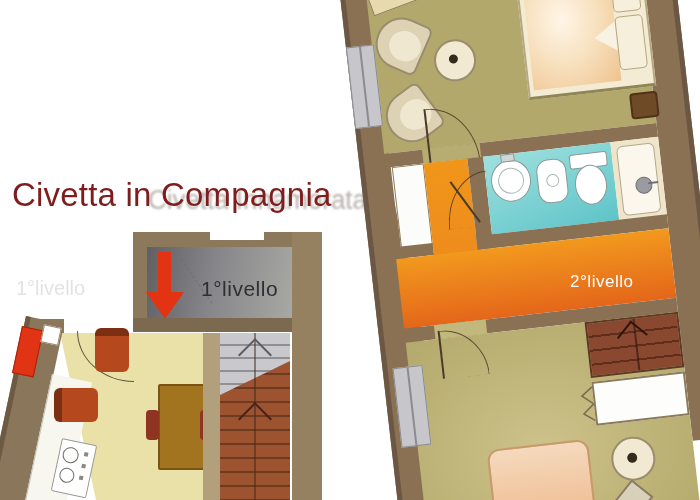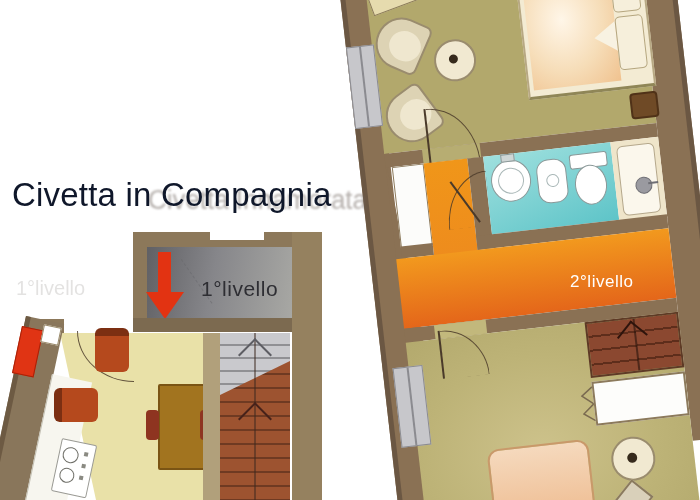--- a/index.html
+++ b/index.html
@@ -1,20 +1,20 @@
 <!DOCTYPE html>
 <html><head>
 <meta charset="utf-8">
 <style>
   html,body{margin:0;padding:0;background:#fff;}
   .canvas{position:relative;width:700px;height:500px;overflow:hidden;background:#ffffff;
           font-family:"Liberation Sans",sans-serif;}
   .a{position:absolute;}
   
-  .main-title{font-size:33px;font-weight:400;color:#0f172a;letter-spacing:.2px;white-space:nowrap;}
+  .main-title{font-size:33px;font-weight:400;color:#7f1d1d;letter-spacing:.2px;white-space:nowrap;}
   .ghost-title{font-size:27px;font-weight:400;color:#6b6059;opacity:.5;filter:blur(1px);
                transform:scaleX(.96);transform-origin:left;white-space:nowrap;}
   .corner-mark{font-size:20px;color:#77726d;opacity:.2;filter:blur(.5px);white-space:nowrap;}
   .lvl1-label{font-size:21px;color:#2e2e33;letter-spacing:.5px;white-space:nowrap;}
   .lvl2-label{font-size:17px;color:#ffffff;letter-spacing:.5px;white-space:nowrap;
               transform:rotate(6.5deg);}
   
   .wallA{background:#8c785a;}
   .wallB{background:#95815f;}
   .gray-room{background:linear-gradient(100deg,#606064 0%,#86868a 45%,#a8a8a4 100%);}

